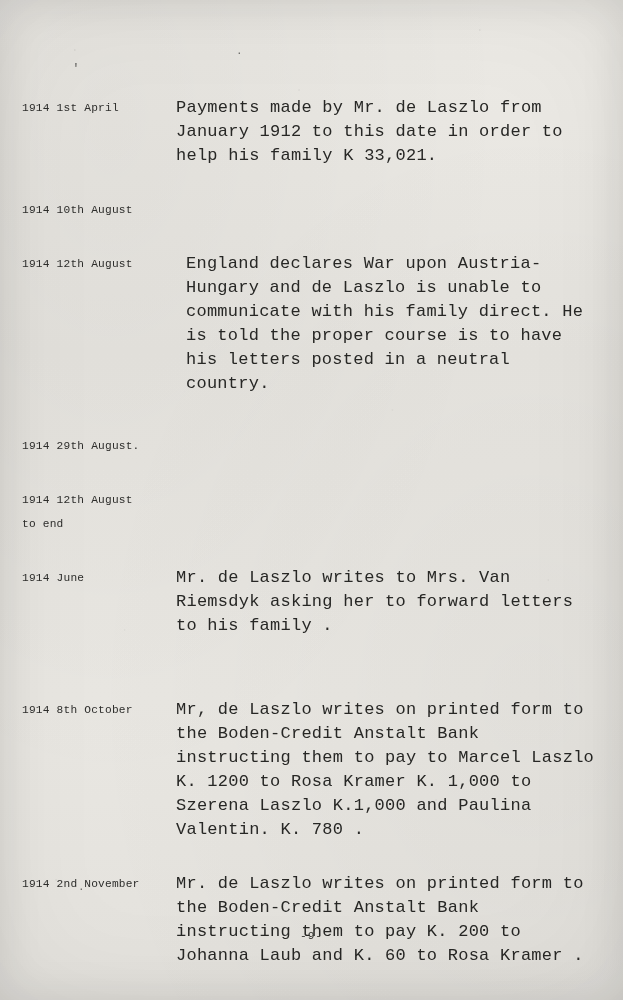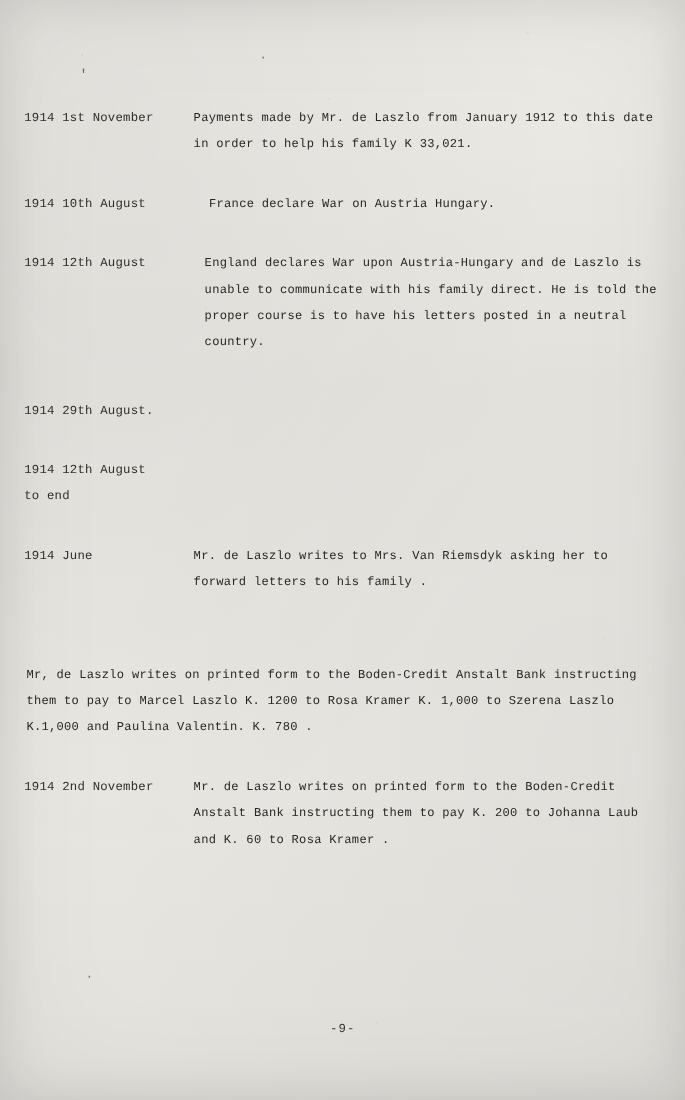--- a/index.html
+++ b/index.html
@@ -72,21 +72,21 @@
     line-height: 24px;
     color: #2e2e2c;
     letter-spacing: 0.2px;
     white-space: pre-line;
   }
   .entry .date.indent-sub {
     white-space: pre-line;
   }
   .entry .body {
     flex: 1 1 auto;
-    font-size: 11px;
+    font-size: 17px;
     line-height: 24px;
     color: #27272५;
     color: #272725;
     letter-spacing: 0.25px;
     padding-left: 2px;
   }
   .entry.inline {
     margin-bottom: 14px;
   }
   .entry.inline .date {
@@ -117,29 +117,28 @@
 <div class="page">
   <div class="grain"></div>
 
   <span class="stray-mark" style="left:72px; top:62px; font-size:13px;">'</span>
   <span class="stray-mark" style="left:236px; top:48px;">·</span>
   <span class="stray-mark" style="left:78px; top:884px;">·</span>
 
   <div class="content">
 
     <div class="entry">
-      <div class="date">1914 1st November</div>
+      <div class="date">1914 1st April</div>
       <div class="body">Payments made by Mr. de Laszlo from January 1912 to this date in order to help his family K 33,021.</div>
     </div>
 
     <div class="gap-sm"></div>
 
     <div class="entry shift-body">
       <div class="date">1914 10th August</div>
-      <div class="body">France declare War on Austria Hungary.</div>
     </div>
 
     <div class="gap-sm"></div>
 
     <div class="entry shift-body2">
       <div class="date">1914 12th August</div>
       <div class="body">England declares War upon Austria-Hungary and de Laszlo is unable to communicate with his family direct. He is told the proper course is to have his letters posted in a neutral country.</div>
     </div>
 
     <div class="gap-md"></div>
@@ -163,20 +162,21 @@
     </div>
 
     <div class="gap-sm"></div>
 
     <div class="entry">
     </div>
 
     <div class="gap-sm"></div>
 
     <div class="entry">
+      <div class="date">1914 8th October</div>
       <div class="body">Mr,  de Laszlo writes on printed form to the Boden-Credit Anstalt Bank instructing them to pay to Marcel Laszlo  K. 1200 to Rosa Kramer K. 1,000 to Szerena Laszlo K.1,000 and Paulina Valentin.  K. 780 .</div>
     </div>
 
     <div class="gap-sm"></div>
 
     <div class="entry">
       <div class="date">1914 2nd November</div>
       <div class="body">Mr. de Laszlo writes on printed form to the Boden-Credit Anstalt Bank instructing them to pay K. 200 to Johanna Laub  and K. 60 to Rosa Kramer .</div>
     </div>
 

